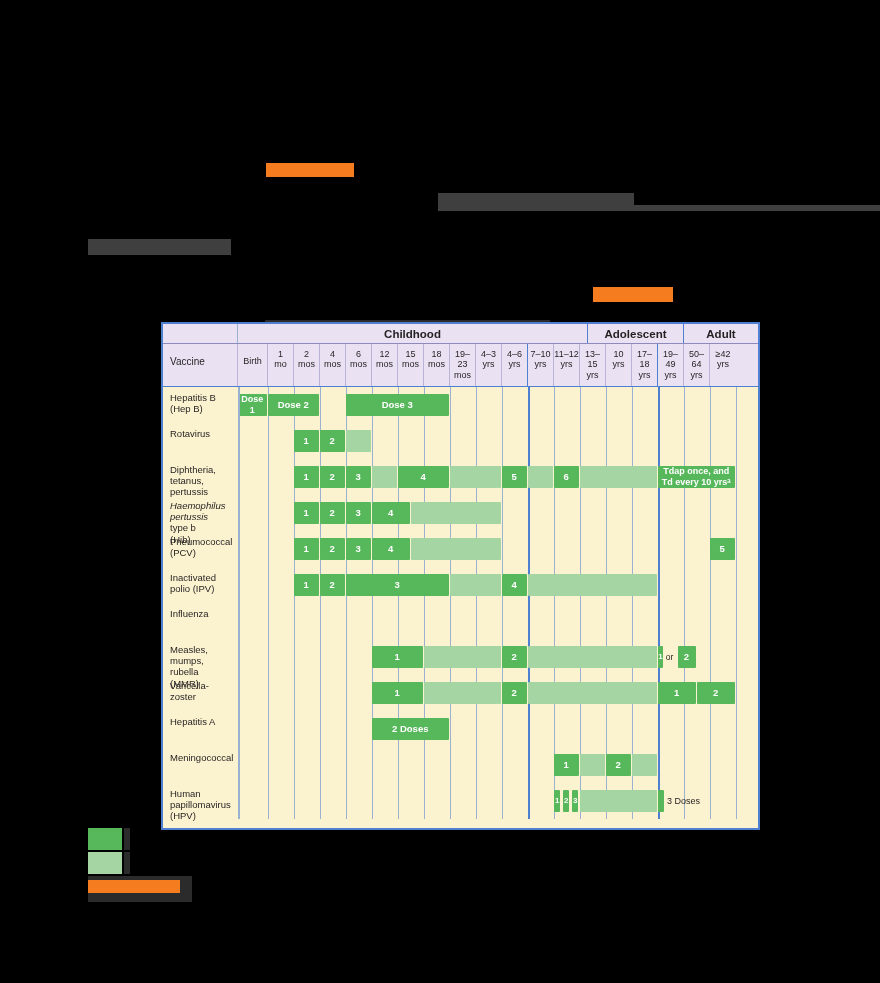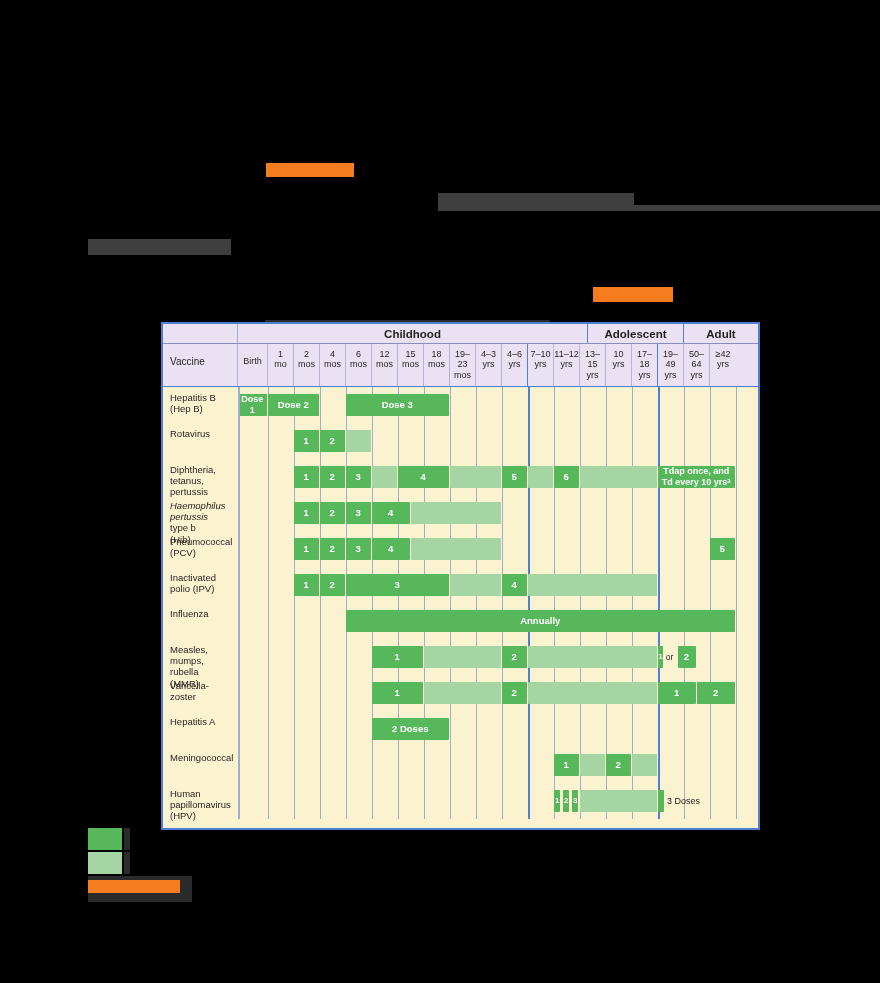--- a/index.html
+++ b/index.html
@@ -176,21 +176,20 @@
         <div class="rowlabel">Inactivated<br>polio (IPV)</div>
         <div class="bar dark" style="left: 131px; width: 24.5px;">1</div>
         <div class="bar dark" style="left: 157px; width: 24.5px;">2</div>
         <div class="bar dark" style="left: 183px; width: 102.5px;">3</div>
         <div class="bar light" style="left: 287px; width: 50.5px;"></div>
         <div class="bar dark" style="left: 339px; width: 24.5px;">4</div>
         <div class="bar light" style="left: 365px; width: 128.5px;"></div>
       </div>
       <div class="row">
         <div class="rowlabel">Influenza</div>
-        <div class="bar dark" style="left: 183px; width: 388.5px;">Annually</div>
       </div>
       <div class="row">
         <div class="rowlabel">Measles,<br>mumps,<br>rubella (MMR)</div>
         <div class="bar dark" style="left: 209px; width: 50.5px;">1</div>
         <div class="bar light" style="left: 261px; width: 76.5px;"></div>
         <div class="bar dark" style="left: 339px; width: 24.5px;">2</div>
         <div class="bar light" style="left: 365px; width: 128.5px;"></div>
         <div class="bar dark small" style="left: 495px; width: 5px;">1</div>
         <div class="bar dark" style="left: 514.5px; width: 18px;">2</div>
         <div class="orlabel" style="left: 502.8px;">or</div>

